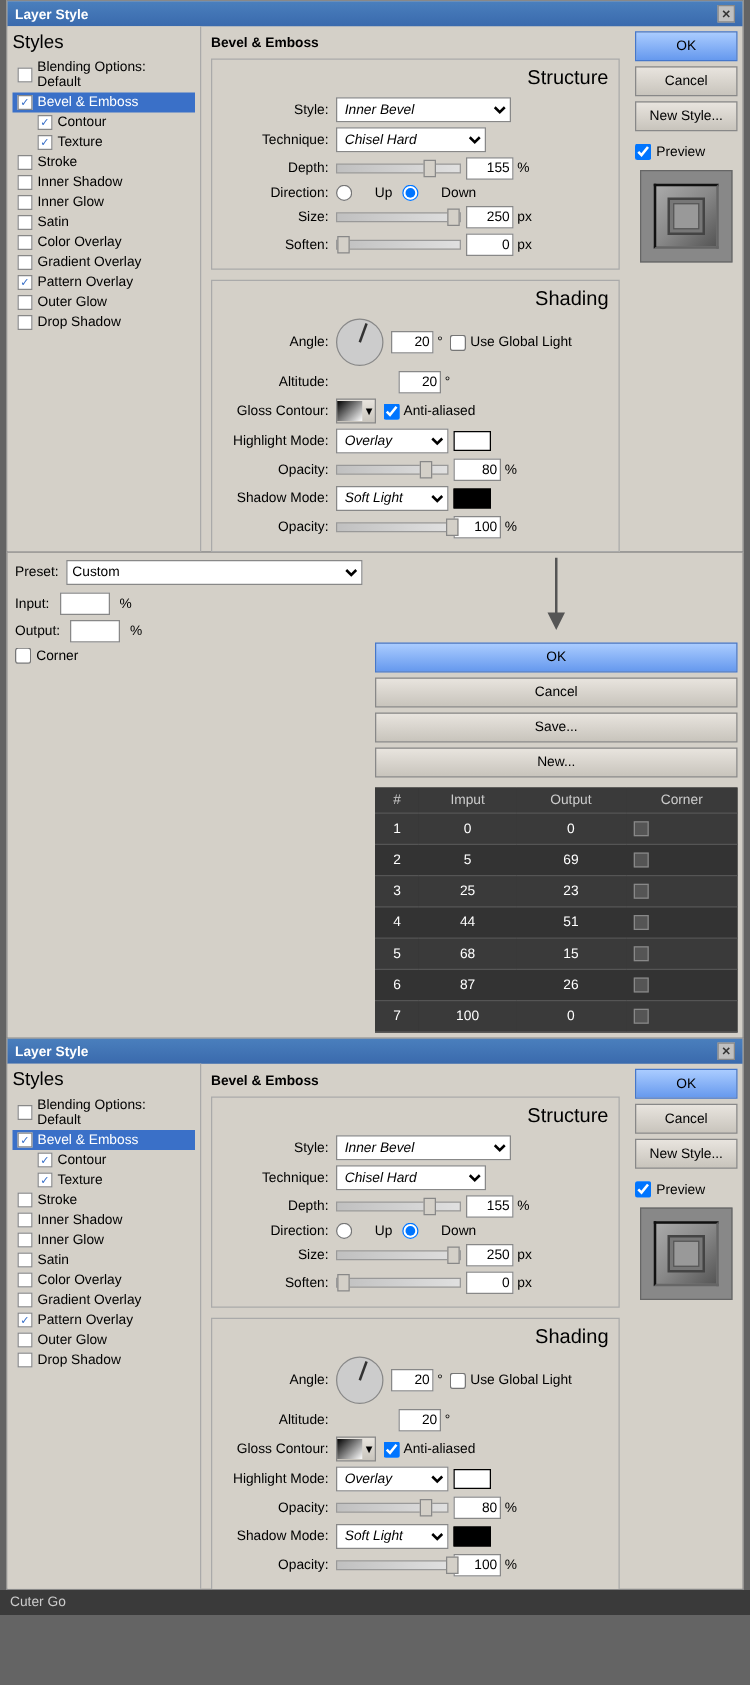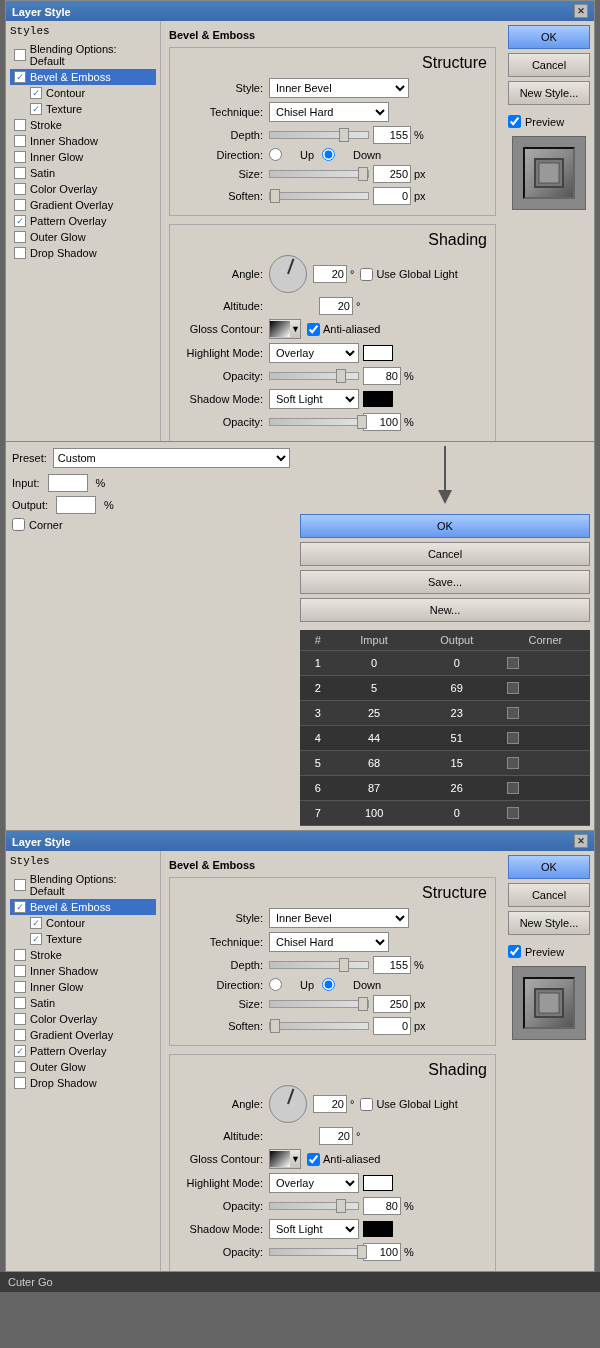--- a/index.html
+++ b/index.html
@@ -50,24 +50,23 @@
 
     
     .sidebar {
       width: 155px;
       background: #d4d0c8;
       border-right: 1px solid #aaa;
       padding: 4px;
     }
 
     .sidebar-title {
-      font-size: 11px;
+      font-size: 15px;
       margin-bottom: 4px;
       color: #000;
-      font-family: Liberation Mono, monospace;
     }
 
     .sidebar-item {
       padding: 2px 4px;
       cursor: pointer;
       display: flex;
       align-items: center;
       font-size: 11px;
       color: #000;
     }
@@ -175,20 +174,21 @@
       color: #000;
       font-size: 11px;
     }
 
     .dropdown-select {
       height: 20px;
       border: 1px solid #888;
       background: white;
       font-size: 11px;
       padding: 0 2px;
+      font-style: italic;
     }
 
     .radio-group {
       display: flex;
       align-items: center;
       gap: 8px;
     }
 
     .radio-item {
       display: flex;

